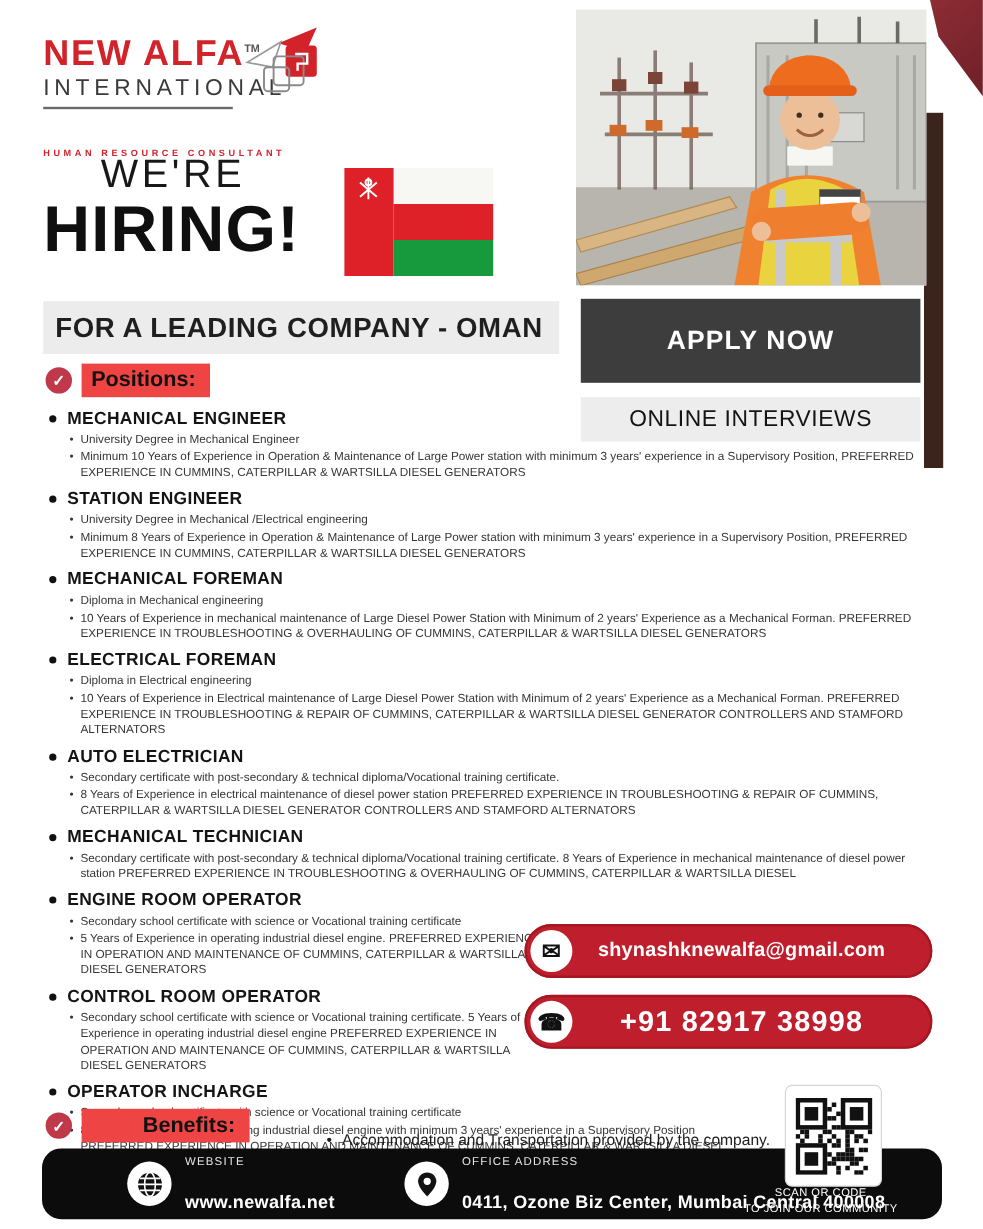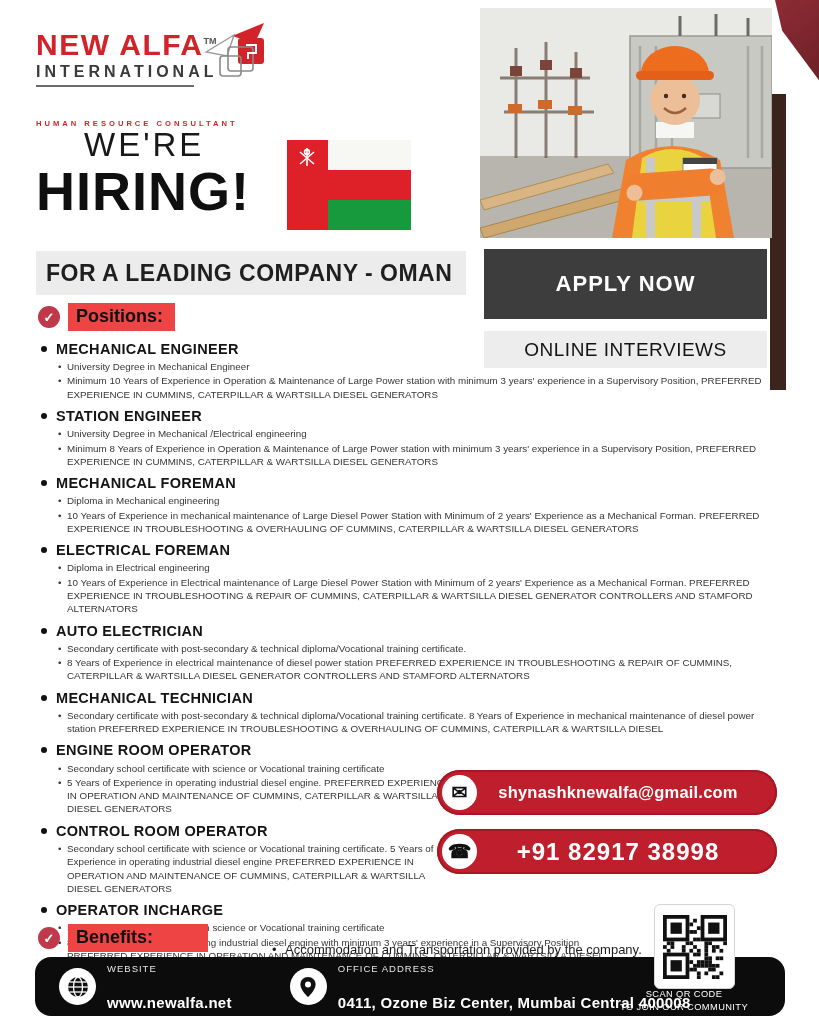--- a/index.html
+++ b/index.html
@@ -3,21 +3,21 @@
 <meta charset="utf-8">
 <style>
   html,body{margin:0;padding:0;background:#fff;}
   .page{position:relative;width:819px;height:1024px;background:#ffffff;overflow:hidden;
         font-family:"Liberation Sans",sans-serif;color:#1a1a1a;padding-left:28px;}
 
   
   .logo{position:absolute;left:36px;top:30px;width:225px;}
   .logo-name{color:#d2232a;font-size:30px;font-weight:800;letter-spacing:1.5px;line-height:1;}
   .logo-name sup{font-size:9px;font-weight:700;color:#555;letter-spacing:0;}
-  .logo-sub{color:#3a3a3a;font-size:16px;letter-spacing:4px;margin-top:3px;font-weight:700;}
+  .logo-sub{color:#3a3a3a;font-size:19px;letter-spacing:4px;margin-top:3px;font-weight:400;}
   .logo-rule{height:2px;background:#6a6a6a;width:158px;margin:4px 0 4px;}
   .logo-tagline{color:#d2232a;font-size:7.6px;font-weight:700;letter-spacing:3px;margin-top:32px;}
   .logo-art{position:absolute;left:198px;top:20px;}
 
   
   .were{position:absolute;left:40px;top:126px;font-size:33px;letter-spacing:3px;color:#181818;font-weight:400;margin-left:44px;}
   .hiring{position:absolute;left:36px;top:160px;font-size:54px;font-weight:800;letter-spacing:1px;color:#0f0f0f;}
 
   .flag{position:absolute;left:287px;top:140px;width:124px;height:90px;display:flex;}
   .flag-band{width:33%;background:#de2028;position:relative;}
@@ -45,21 +45,21 @@
               display:flex;align-items:center;justify-content:center;font-size:19px;
               color:#141414;letter-spacing:.5px;font-weight:500;}
 
   
   .sec-head{position:absolute;display:flex;align-items:center;gap:8px;}
   .check-circle{width:22px;height:22px;border-radius:50%;background:#c0394a;color:#fff;
                 display:flex;align-items:center;justify-content:center;font-size:13px;font-weight:700;flex:none;}
   .sec-label{background:#ef4444;padding:3px 12px 4px 8px;font-size:18px;font-weight:800;color:#111;}
   #positions-head{left:38px;top:303px;}
   #benefits-head{left:38px;top:924px;}
-  #benefits-head .sec-label{min-width:120px;}
+  #benefits-head .sec-label{min-width:120px;text-align:right;}
 
   
   .positions{position:absolute;left:38px;top:340px;width:742px;}
   .position{margin-bottom:4px;}
   .pos-title{font-size:14.5px;font-weight:800;color:#141414;letter-spacing:.3px;
              padding-left:18px;position:relative;line-height:1.25;}
   .pos-title::before{content:"";position:absolute;left:3px;top:6px;width:6px;height:6px;border-radius:50%;background:#111;}
   .pos-details{margin:2px 0 6px;padding-left:20px;}
   .pos-details li{list-style:none;font-size:9.8px;color:#363636;line-height:1.36;
                   position:relative;padding-left:9px;margin-bottom:1px;}
@@ -79,21 +79,21 @@
   #email-pill .pill-text{font-size:16.5px;letter-spacing:.2px;}
   #phone-pill .pill-text{font-size:24px;letter-spacing:1px;}
 
   
   .benefit-line{position:absolute;left:232px;top:929px;font-size:13px;color:#1d1d1d;width:420px;}
   .benefit-line li{list-style:none;position:relative;padding-left:13px;}
   .benefit-line li::before{content:"\2022";position:absolute;left:0;}
 
   
   .footer{position:absolute;left:35px;top:957px;width:750px;height:59px;background:#0c0c0c;
-          border-radius:16px;display:flex;align-items:center;color:#fff;padding-left:24px;box-sizing:border-box;}
+          border-radius:16px;display:flex;align-items:center;color:#fff;padding-left:24px;box-sizing:border-box;justify-content:center;}
   .f-item{display:flex;align-items:center;gap:11px;}
   .f-item + .f-item{margin-left:58px;}
   .f-circle{width:37px;height:37px;border-radius:50%;background:#fff;display:flex;align-items:center;justify-content:center;flex:none;}
   .f-label{font-size:9.5px;letter-spacing:1px;color:#e6e6e6;}
   .f-value{font-size:15px;font-weight:700;margin-top:20px;letter-spacing:.3px;}
 
   .qr-box{position:absolute;left:654px;top:904px;width:79px;height:83px;background:#fff;border:1px solid #d5d5d5;
           border-radius:6px;display:flex;align-items:center;justify-content:center;z-index:3;cursor:pointer;}
   .qr-caption{position:absolute;left:606px;top:988px;width:156px;text-align:center;color:#fff;
               font-size:9.3px;font-weight:400;letter-spacing:.4px;z-index:3;line-height:1.4;}

